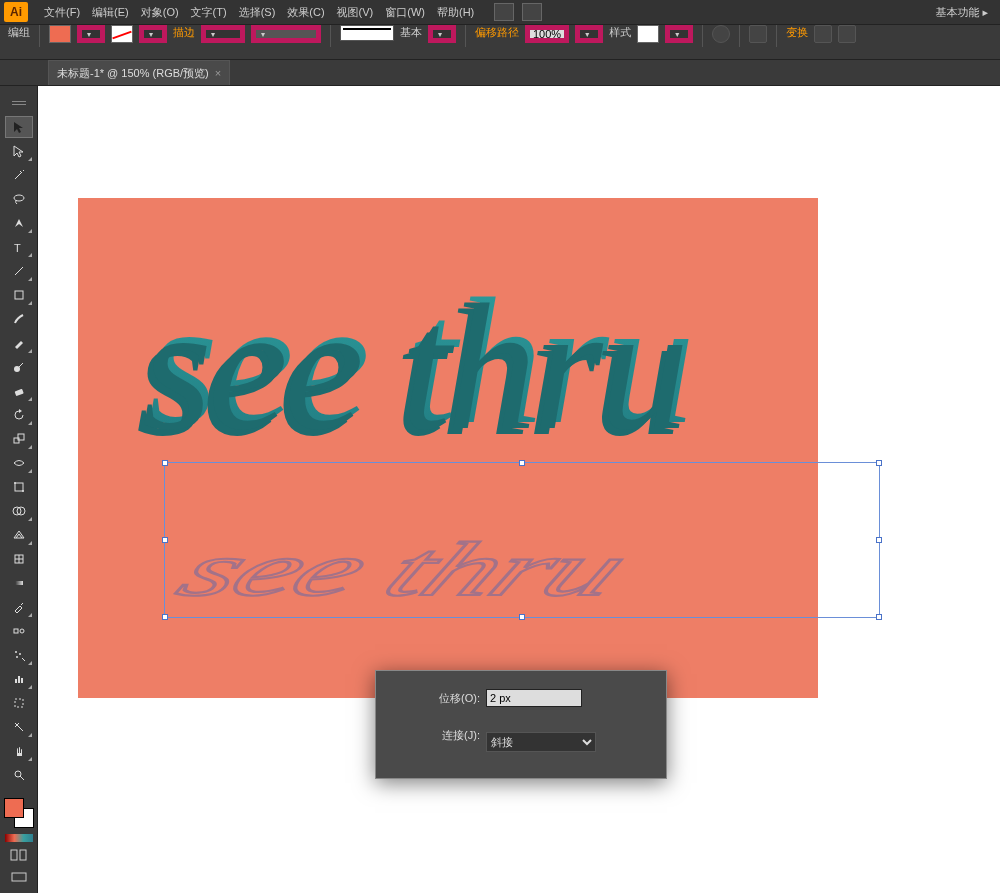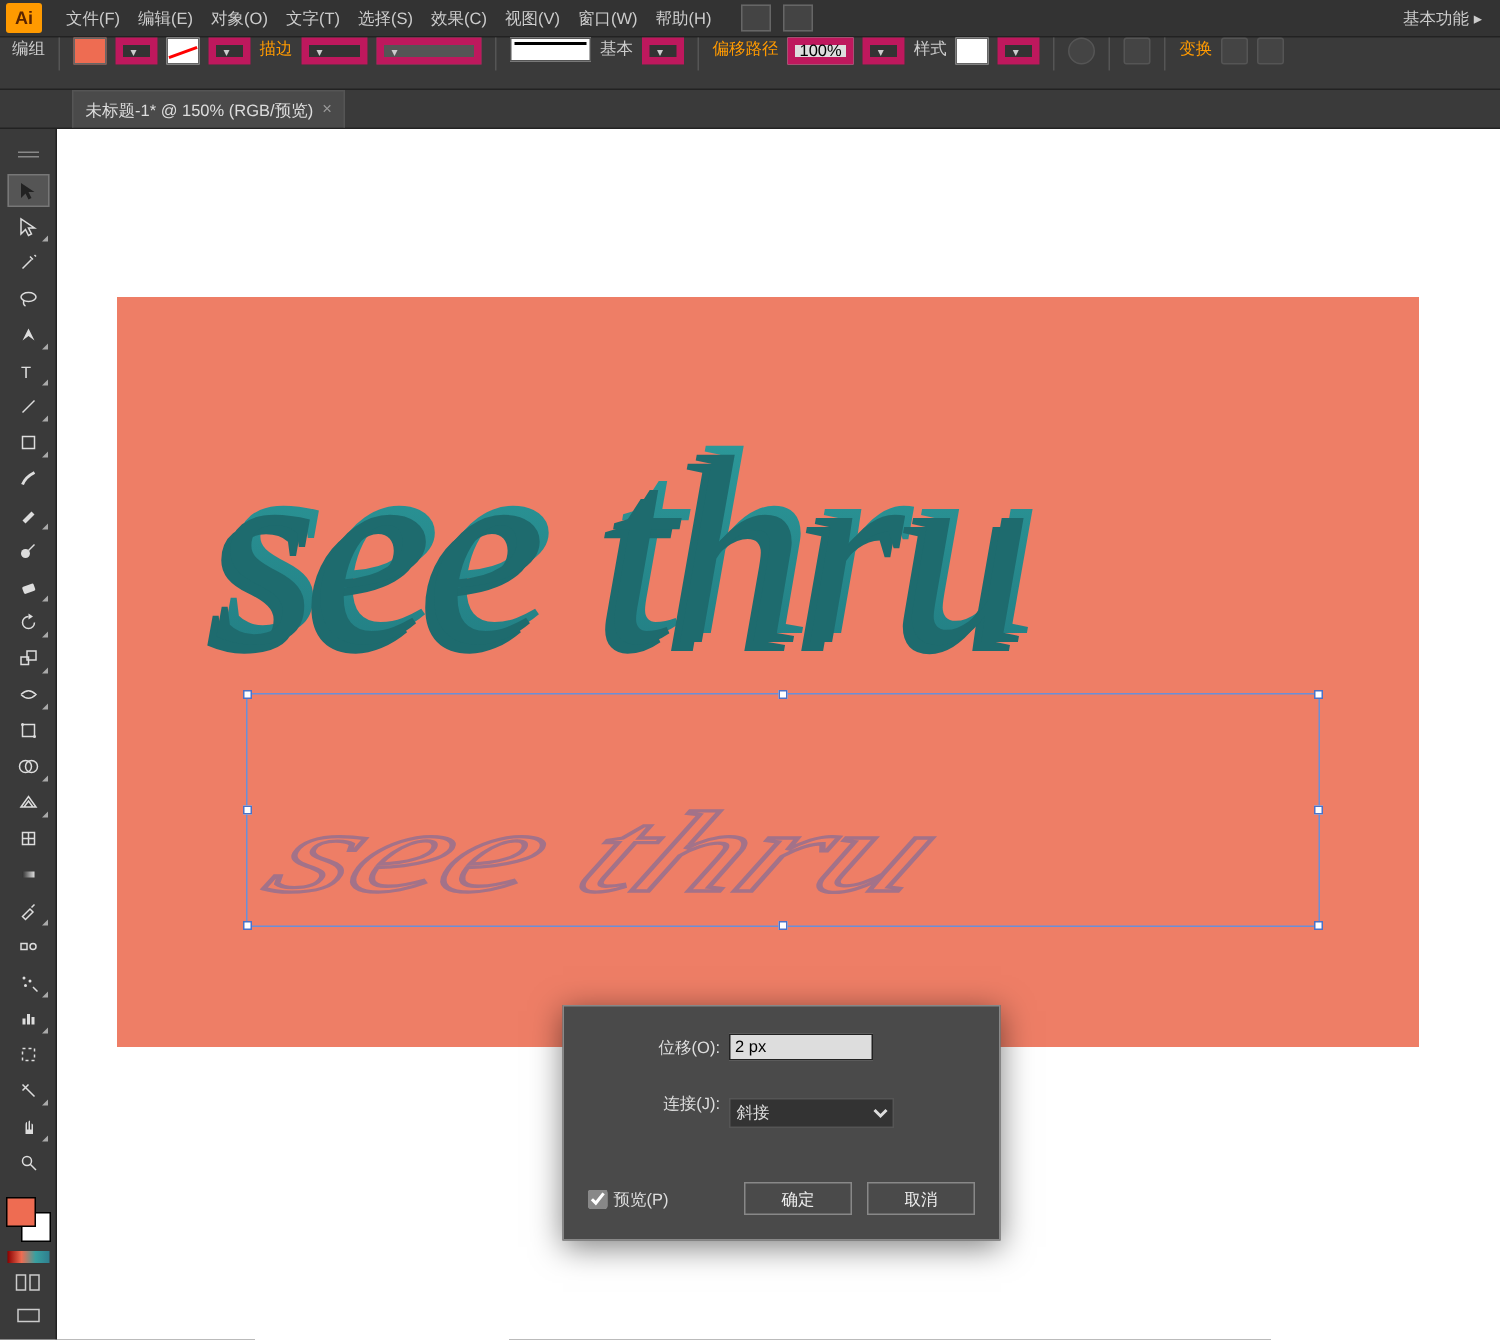--- a/index.html
+++ b/index.html
@@ -40,21 +40,21 @@
 .toolbox .tool.active { background: #555; border: 1px solid #777; }
 .toolbox .tool .corner { position: absolute; right: 1px; bottom: 1px; width: 0; height: 0; border-left: 4px solid transparent; border-bottom: 4px solid #aaa; }
 .toolbox .color-proxy { margin-top: 10px; width: 30px; height: 30px; position: relative; }
 .toolbox .color-proxy .front { position: absolute; width: 20px; height: 20px; background: #ee6c52; border: 1px solid #000; left: 0; top: 0; }
 .toolbox .color-proxy .back { position: absolute; width: 20px; height: 20px; background: #fff; border: 1px solid #000; right: 0; bottom: 0; }
 .toolbox .strip { width: 28px; height: 8px; background: linear-gradient(90deg,#8b0000,#ee6c52,#38a0a0,#2f7f8f); margin-top: 4px; }
 .toolbox .mini { width: 28px; height: 18px; display: flex; align-items: center; justify-content: center; color: #ccc; margin-top: 2px; }
 
 
 .canvas-wrap { position: absolute; left: 38px; right: 0; top: 86px; bottom: 0; background: #ffffff; overflow: hidden; }
-.artboard { position: absolute; left: 40px; top: 112px; width: 868px; height: 500px; background: #ee7e66; }
+.artboard { position: absolute; left: 40px; top: 112px; width: 740px; height: 500px; background: #ee7e66; }
 .art-text { position: absolute; left: 70px; top: 60px; font-family: "Brush Script MT", cursive; font-size: 180px; font-style: italic;
   background: linear-gradient(180deg,#2e9e9e 0%,#217a80 100%); -webkit-background-clip: text; color: transparent;
   text-shadow: -6px 6px 0 #1e6b6e, -12px 12px 0 #1e6b6e; letter-spacing: -4px; }
 .shadow-text { position: absolute; left: 110px; top: 290px; font-family: "Brush Script MT", cursive; font-size: 140px; font-style: italic;
   color: transparent; -webkit-text-stroke: 4px rgba(70,100,180,0.45); transform: skewX(-30deg) scaleY(0.55); letter-spacing: -2px; }
 .selection-box { position: absolute; border: 1px solid #6a8fd8; }
 .selection-box .handle { position: absolute; width: 6px; height: 6px; background: #fff; border: 1px solid #4a72c8; }
 .selection-box .tl { left: -3px; top: -3px; }
 .selection-box .tr { right: -3px; top: -3px; }
 .selection-box .bl { left: -3px; bottom: -3px; }
@@ -370,21 +370,13 @@
   <div class="body">
     <div class="row">
       <span class="lbl">位移(O):</span>
       <input type="text" value="2 px" style="">
     </div>
     <div class="row">
       <span class="lbl">连接(J):</span>
       <select><option>斜接</option></select>
     </div>
   </div>
-  <div class="footer">
-    <label class="chk">
-      <input type="checkbox" checked="" style="">
-      <span>预览(P)</span>
-    </label>
-    <button>确定</button>
-    <button>取消</button>
-  </div>
 </div>
 
 </body></html>

